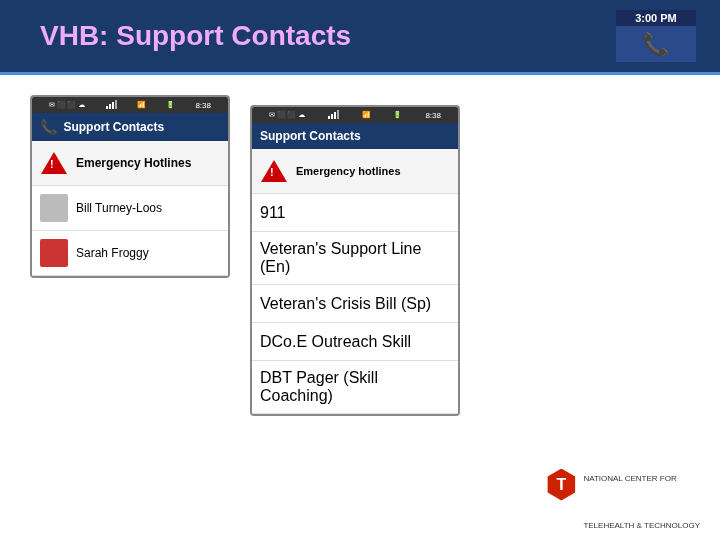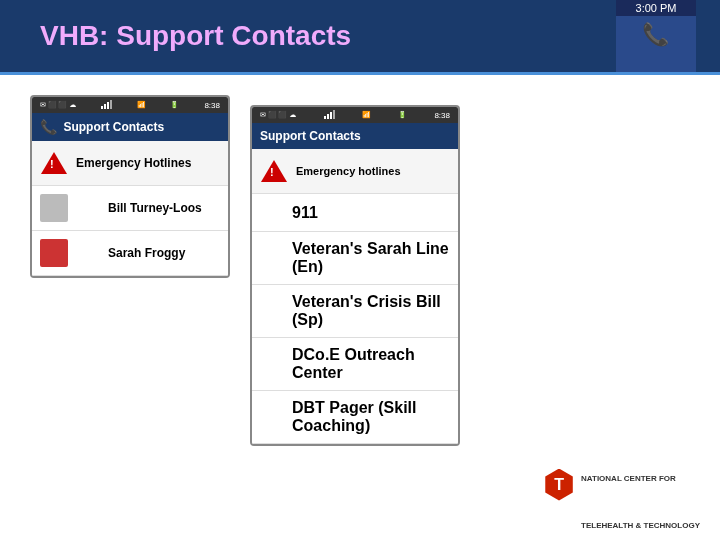--- a/index.html
+++ b/index.html
@@ -20,29 +20,30 @@
       justify-content: space-between;
       padding: 0 24px 0 40px;
     }
     .header-title {
       color: #f0abfc;
       font-size: 28px;
       font-weight: bold;
     }
     .header-phone-widget {
       width: 80px;
-      height: 72px;
+      height: 52px;
       background: #2a4a8b;
       border-radius: 0;
       display: flex;
       flex-direction: column;
       align-items: center;
       justify-content: flex-start;
       overflow: hidden;
       position: relative;
+      font-weight: bold;
     }
     .header-phone-time {
       background: #1a2a5b;
       width: 100%;
       text-align: center;
       color: #fff;
       font-size: 11px;
       padding: 2px 0;
     }
     .header-phone-icon {
@@ -67,21 +68,21 @@
       border: 2px solid #888;
       border-radius: 4px;
       background: #e8e8e8;
       overflow: hidden;
       flex-shrink: 0;
     }
     .phone-status-bar {
       background: #333;
       color: #fff;
       font-size: 8px;
-      padding: 2px 8px;
+      padding: 2px 17px;
       display: flex;
       align-items: center;
       justify-content: space-between;
       height: 16px;
     }
     .phone-status-icons {
       display: flex;
       gap: 2px;
       align-items: center;
     }
@@ -142,22 +143,21 @@
       color: #fff;
       font-size: 11px;
       font-weight: bold;
     }
     .phone-list-item-text {
       font-size: 12px;
       font-weight: bold;
       color: #000;
     }
     .phone-list-item-text.normal {
-      font-weight: bold;
-      margin-left: 32px;
+      font-weight: normal;
     }
     .avatar-placeholder {
       width: 28px;
       height: 28px;
       background: #bbb;
       border-radius: 2px;
       flex-shrink: 0;
     }
     .avatar-sarah {
       background: #cc3333;
@@ -191,21 +191,21 @@
       right: 20px;
       display: flex;
       align-items: center;
       gap: 6px;
     }
     .logo-text {
       font-size: 8px;
       color: #333;
       line-height: 1.3;
       text-transform: uppercase;
-      font-weight: bold;
+      font-weight: normal;
       margin-top: 36px;
     }
     .signal-bars {
       display: inline-flex;
       align-items: flex-end;
       gap: 1px;
       height: 8px;
     }
     .signal-bar {
       background: #fff;
@@ -306,27 +306,27 @@
         <div class="phone-list-item-icon">
           <div class="warning-triangle"></div>
         </div>
         <span class="phone-list-item-text">Emergency hotlines</span>
       </div>
 
       <div class="phone-list-item">
         <span class="phone-list-item-text normal">911</span>
       </div>
       <div class="phone-list-item">
-        <span class="phone-list-item-text normal">Veteran's Sarah Line (En)</span>
+        <span class="phone-list-item-text normal">Veteran's Support Line (En)</span>
       </div>
       <div class="phone-list-item">
         <span class="phone-list-item-text normal">Veteran's Crisis Bill (Sp)</span>
       </div>
       <div class="phone-list-item">
-        <span class="phone-list-item-text normal">DCo.E Outreach Center</span>
+        <span class="phone-list-item-text normal">DCo.E Outreach Skill</span>
       </div>
       <div class="phone-list-item">
         <span class="phone-list-item-text normal">DBT Pager (Skill Coaching)</span>
       </div>
     </div>
   </div>
 
   <div class="logo-area">
     <div style="display:flex; flex-direction:column; align-items:center;">
       <div style="width:32px; height:32px; background:#cc2200; clip-path:polygon(50% 0%, 93% 25%, 93% 75%, 50% 100%, 7% 75%, 7% 25%); display:flex; align-items:center; justify-content:center; color:#fff; font-size:16px; font-weight:bold;">T</div>

